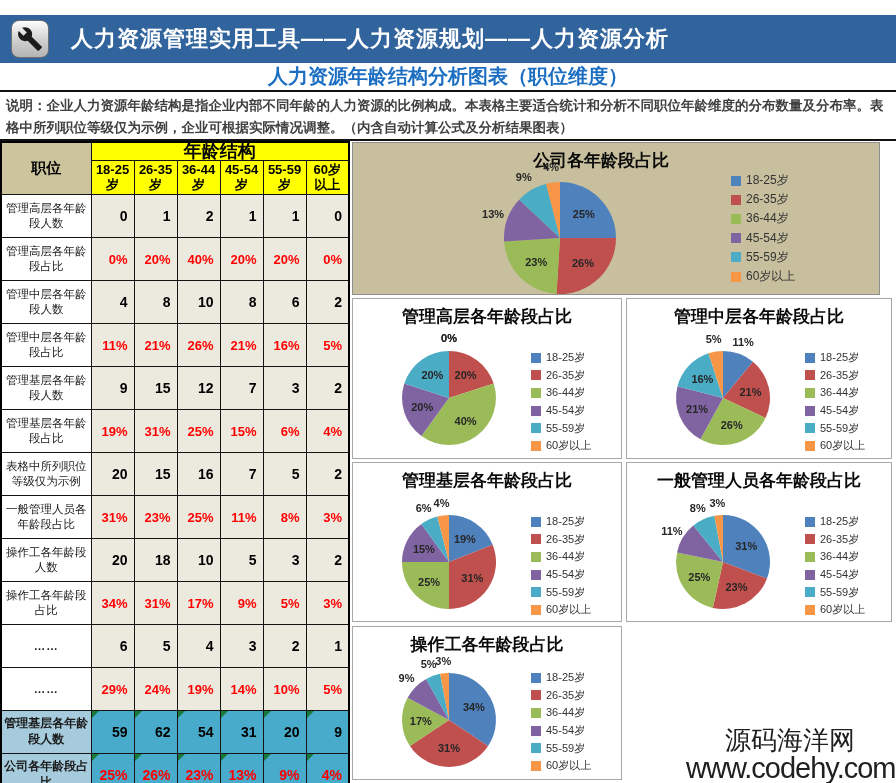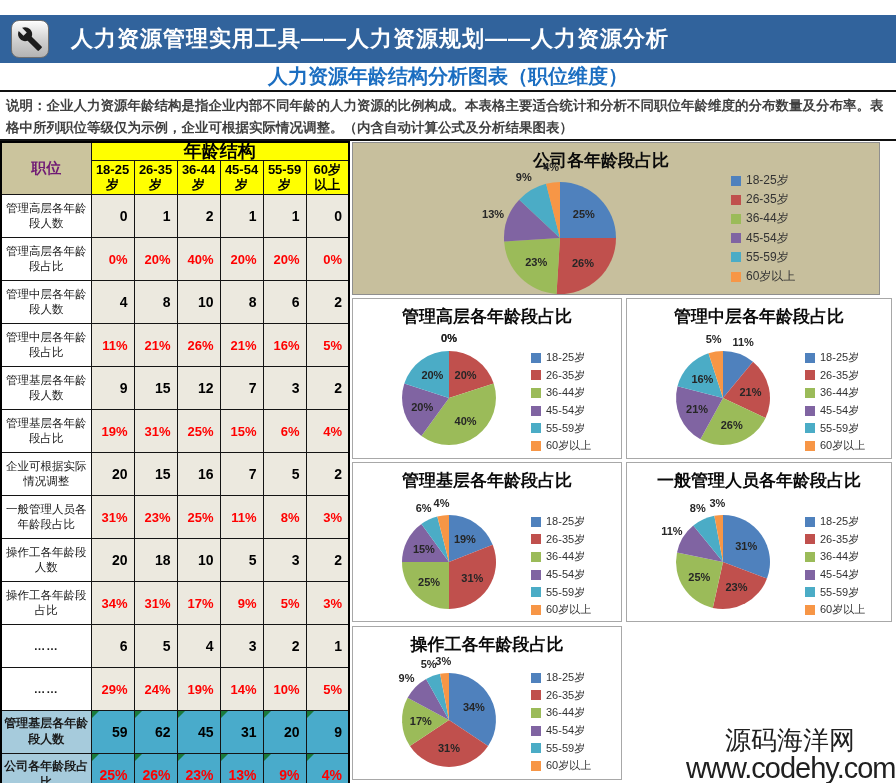--- a/index.html
+++ b/index.html
@@ -18,21 +18,21 @@
     color:#1B6EC1;font-size:20px;font-weight:bold;line-height:27px;}
 
   .desc{position:absolute;left:0;top:90px;width:896px;height:51px;border-top:2px solid #111;border-bottom:2px solid #111;
     padding:3px 6px 0 6px;font-size:13.5px;line-height:1.6;color:#404040;font-weight:600;}
   .desc .desc-bold{font-weight:800;}
 
   
   table.age-table{position:absolute;left:0;top:141px;width:348px;border-collapse:collapse;table-layout:fixed;
     border:2px solid #000;}
   .age-table th,.age-table td{border:1px solid #141414;overflow:hidden;}
-  .age-table th.corner{background:#CBC49D;font-size:15px;font-weight:bold;color:#701a75;}
+  .age-table th.corner{background:#CBC49D;font-size:15px;font-weight:bold;color:#000000;}
   .age-table th.group{background:#FFFF00;font-size:18px;font-weight:bold;height:16px;line-height:15px;text-align:center;}
   .age-table th.agecol{background:#FFFF00;font-size:13px;font-weight:bold;height:34px;line-height:1.15;text-align:center;padding:0 1px;}
   .age-table td.lbl{background:#fff;font-size:11.5px;color:#1a1a1a;text-align:center;padding:1px 2px;line-height:1.3;}
   .age-table td.val{background:#ECE9DF;text-align:right;padding-right:6px;font-weight:bold;font-size:14px;color:#000;position:relative;}
   .age-table tbody tr{height:43px;}
   tr.r-percent td.val,tr.r-dots-percent td.val{color:#FF0000;font-size:13px;}
   tr.r-dots-count,tr.r-dots-percent{height:31px;}
   tr.r-dots-count td.lbl,tr.r-dots-percent td.lbl{font-weight:bold;letter-spacing:1px;}
   tr.r-total-count,tr.r-total-percent{height:50px;}
   tr.r-total-count td.lbl,tr.r-total-percent td.lbl{background:#A6CBDC;font-weight:bold;font-size:12px;}
@@ -154,21 +154,21 @@
         <tr class="r-percent">
           <td class="lbl">管理基层各年龄段占比</td>
           <td class="val">19%</td>
           <td class="val">31%</td>
           <td class="val">25%</td>
           <td class="val">15%</td>
           <td class="val">6%</td>
           <td class="val">4%</td>
         </tr>
         <tr class="r-count">
-          <td class="lbl">企业可根据实际情况调整</td>
+          <td class="lbl">表格中所列职位等级仅为示例</td>
           <td class="val">20</td>
           <td class="val">15</td>
           <td class="val">16</td>
           <td class="val">7</td>
           <td class="val">5</td>
           <td class="val">2</td>
         </tr>
         <tr class="r-percent">
           <td class="lbl">一般管理人员各年龄段占比</td>
           <td class="val">31%</td>
@@ -211,21 +211,21 @@
           <td class="val">24%</td>
           <td class="val">19%</td>
           <td class="val">14%</td>
           <td class="val">10%</td>
           <td class="val">5%</td>
         </tr>
         <tr class="r-total-count">
           <td class="lbl">管理基层各年龄段人数</td>
           <td class="val">59</td>
           <td class="val">62</td>
-          <td class="val">45</td>
+          <td class="val">54</td>
           <td class="val">31</td>
           <td class="val">20</td>
           <td class="val">9</td>
         </tr>
         <tr class="r-total-percent">
           <td class="lbl">公司各年龄段占比</td>
           <td class="val">25%</td>
           <td class="val">26%</td>
           <td class="val">23%</td>
           <td class="val">13%</td>

